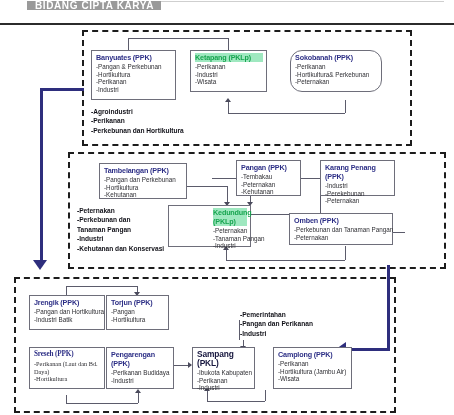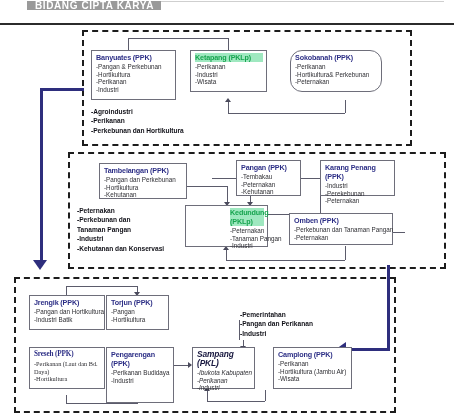--- a/index.html
+++ b/index.html
@@ -163,21 +163,21 @@
 
 <div class="node" id="n-karangpenang" style="left:320px;top:160px;width:75px;height:36px;">
   <div class="ttl t-blue">Karang Penang (PPK)</div>
   <ul>
     <li>-Industri</li>
     <li>-Perekebunan</li>
     <li>-Peternakan</li>
   </ul>
 </div>
 
-<div class="node" id="n-kedundung" style="left:185px;top:205px;width:83px;height:42px;padding-left:44px;">
+<div class="node" id="n-kedundung" style="left:168px;top:205px;width:83px;height:42px;padding-left:44px;">
   <div class="ttl t-green hl-green">Kedundung (PKLp)</div>
   <ul>
     <li>-Peternakan</li>
     <li>-Tanaman Pangan</li>
     <li>-Industri</li>
   </ul>
 </div>
 
 <div class="node" id="n-omben" style="left:289px;top:213px;width:104px;height:32px;">
   <div class="ttl t-blue">Omben  (PPK)</div>
@@ -236,29 +236,29 @@
 
 <div class="node" id="n-sreseh" style="left:29px;top:347px;width:76px;height:42px;font-family:Liberation Serif, serif;">
   <div class="ttl t-blue">Sreseh (PPK)</div>
   <ul>
     <li>-Perikanan (Laut dan Bd.</li>
     <li> Daya)</li>
     <li>-Hortikultura</li>
   </ul>
 </div>
 
-<div class="node" id="n-pengarengan" style="left:106px;top:347px;width:68px;height:56px;">
+<div class="node" id="n-pengarengan" style="left:106px;top:347px;width:68px;height:42px;">
   <div class="ttl t-blue">Pengarengan (PPK)</div>
   <ul>
     <li>-Perikanan Budidaya</li>
     <li>-Industri</li>
   </ul>
 </div>
 
-<div class="node" id="n-sampang" style="left:192px;top:347px;width:63px;height:42px;font-style:italic;">
+<div class="node" id="n-sampang" style="left:192px;top:347px;width:63px;height:42px;">
   <div class="ttl t-dark">Sampang (PKL)</div>
   <ul>
     <li>-Ibukota Kabupaten</li>
     <li>-Perikanan</li>
     <li>-Industri</li>
   </ul>
 </div>
 
 <div class="node" id="n-camplong" style="left:273px;top:347px;width:79px;height:42px;">
   <div class="ttl t-blue">Camplong (PPK)</div>

